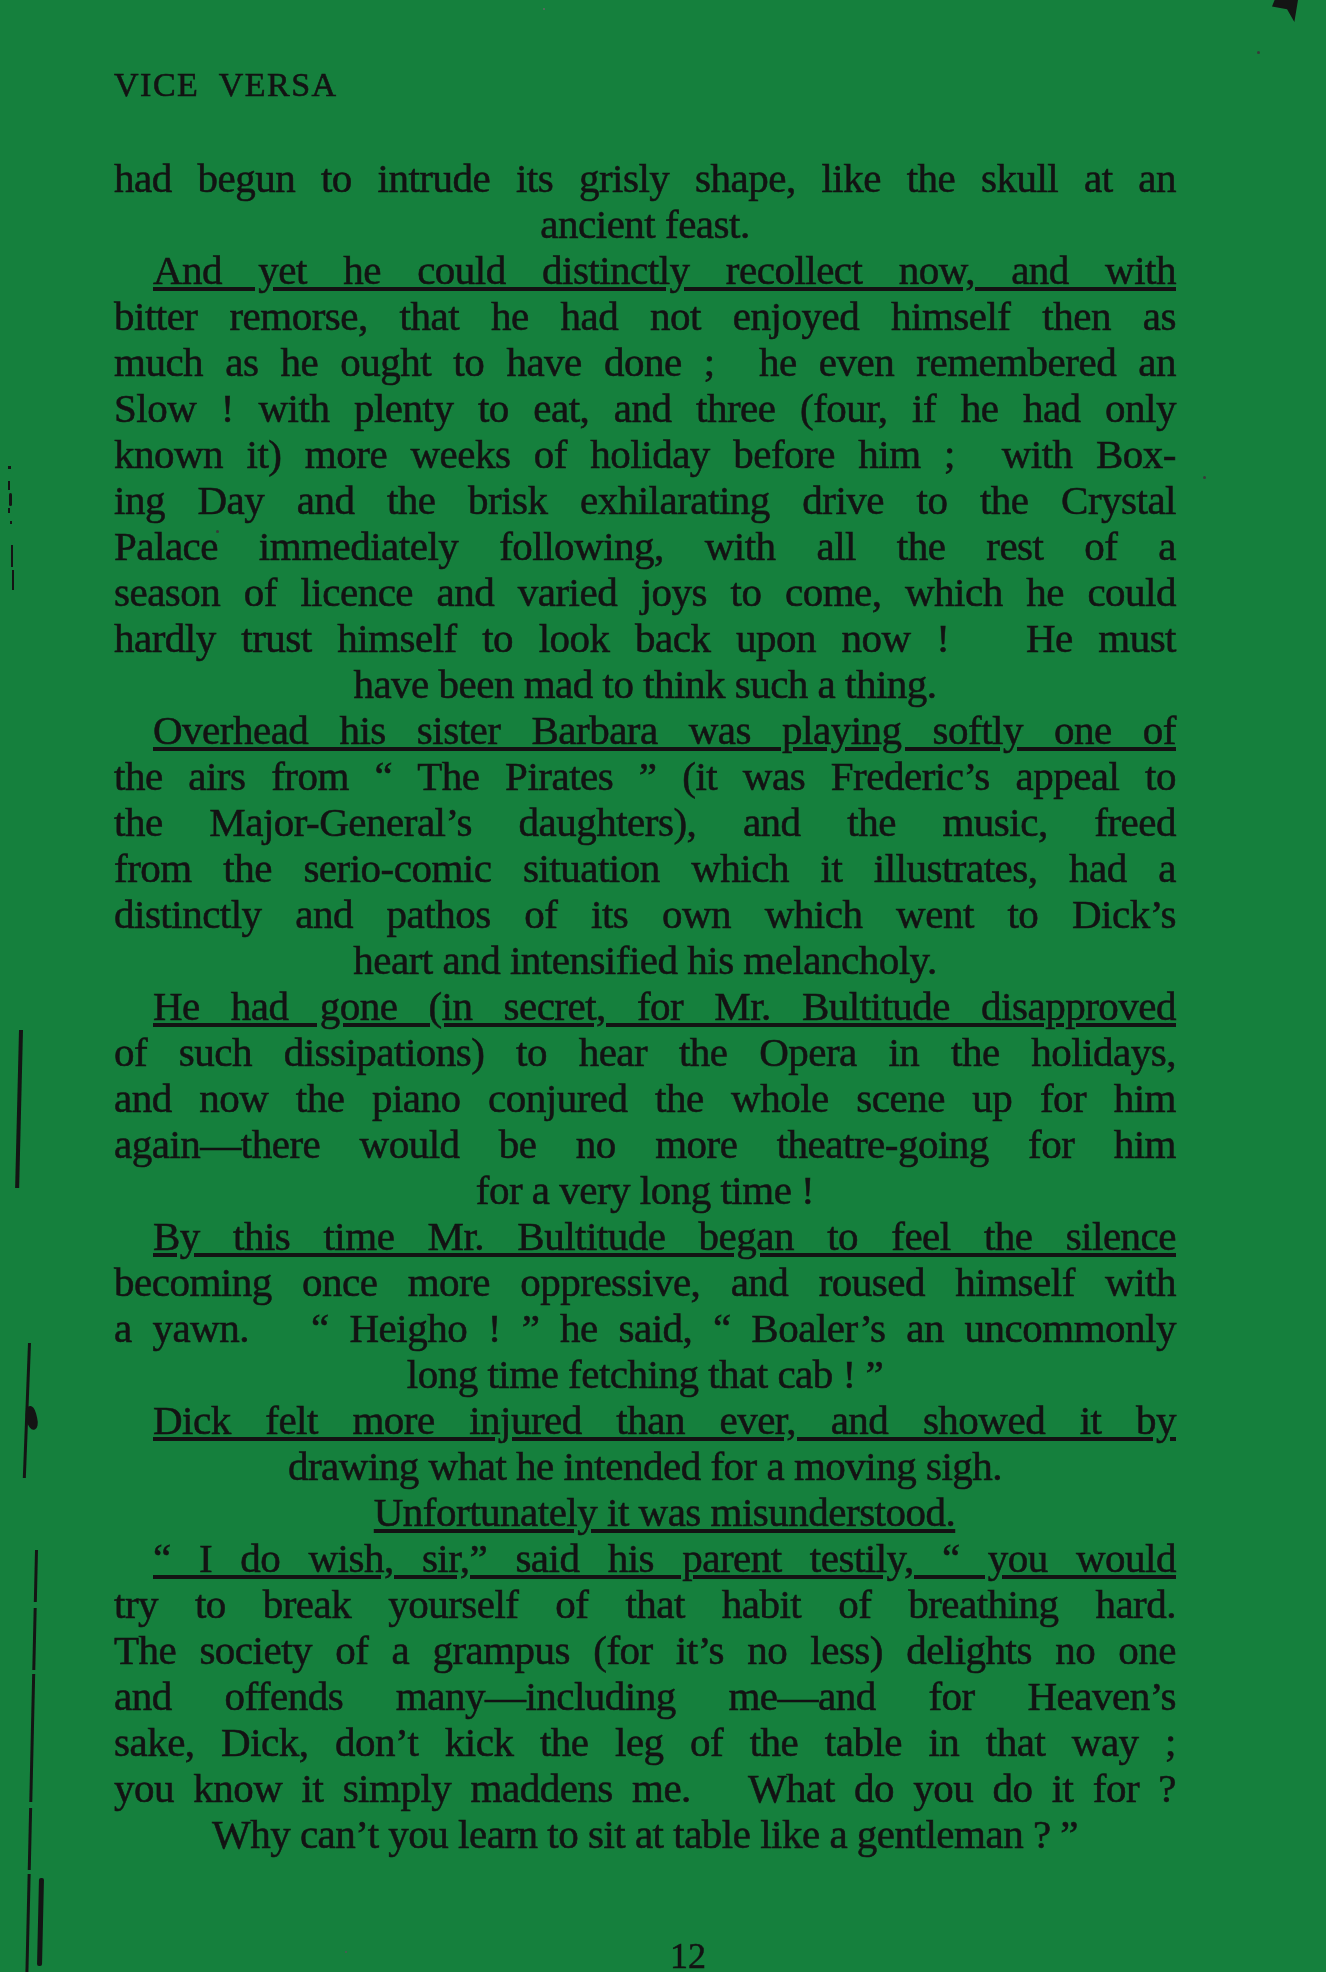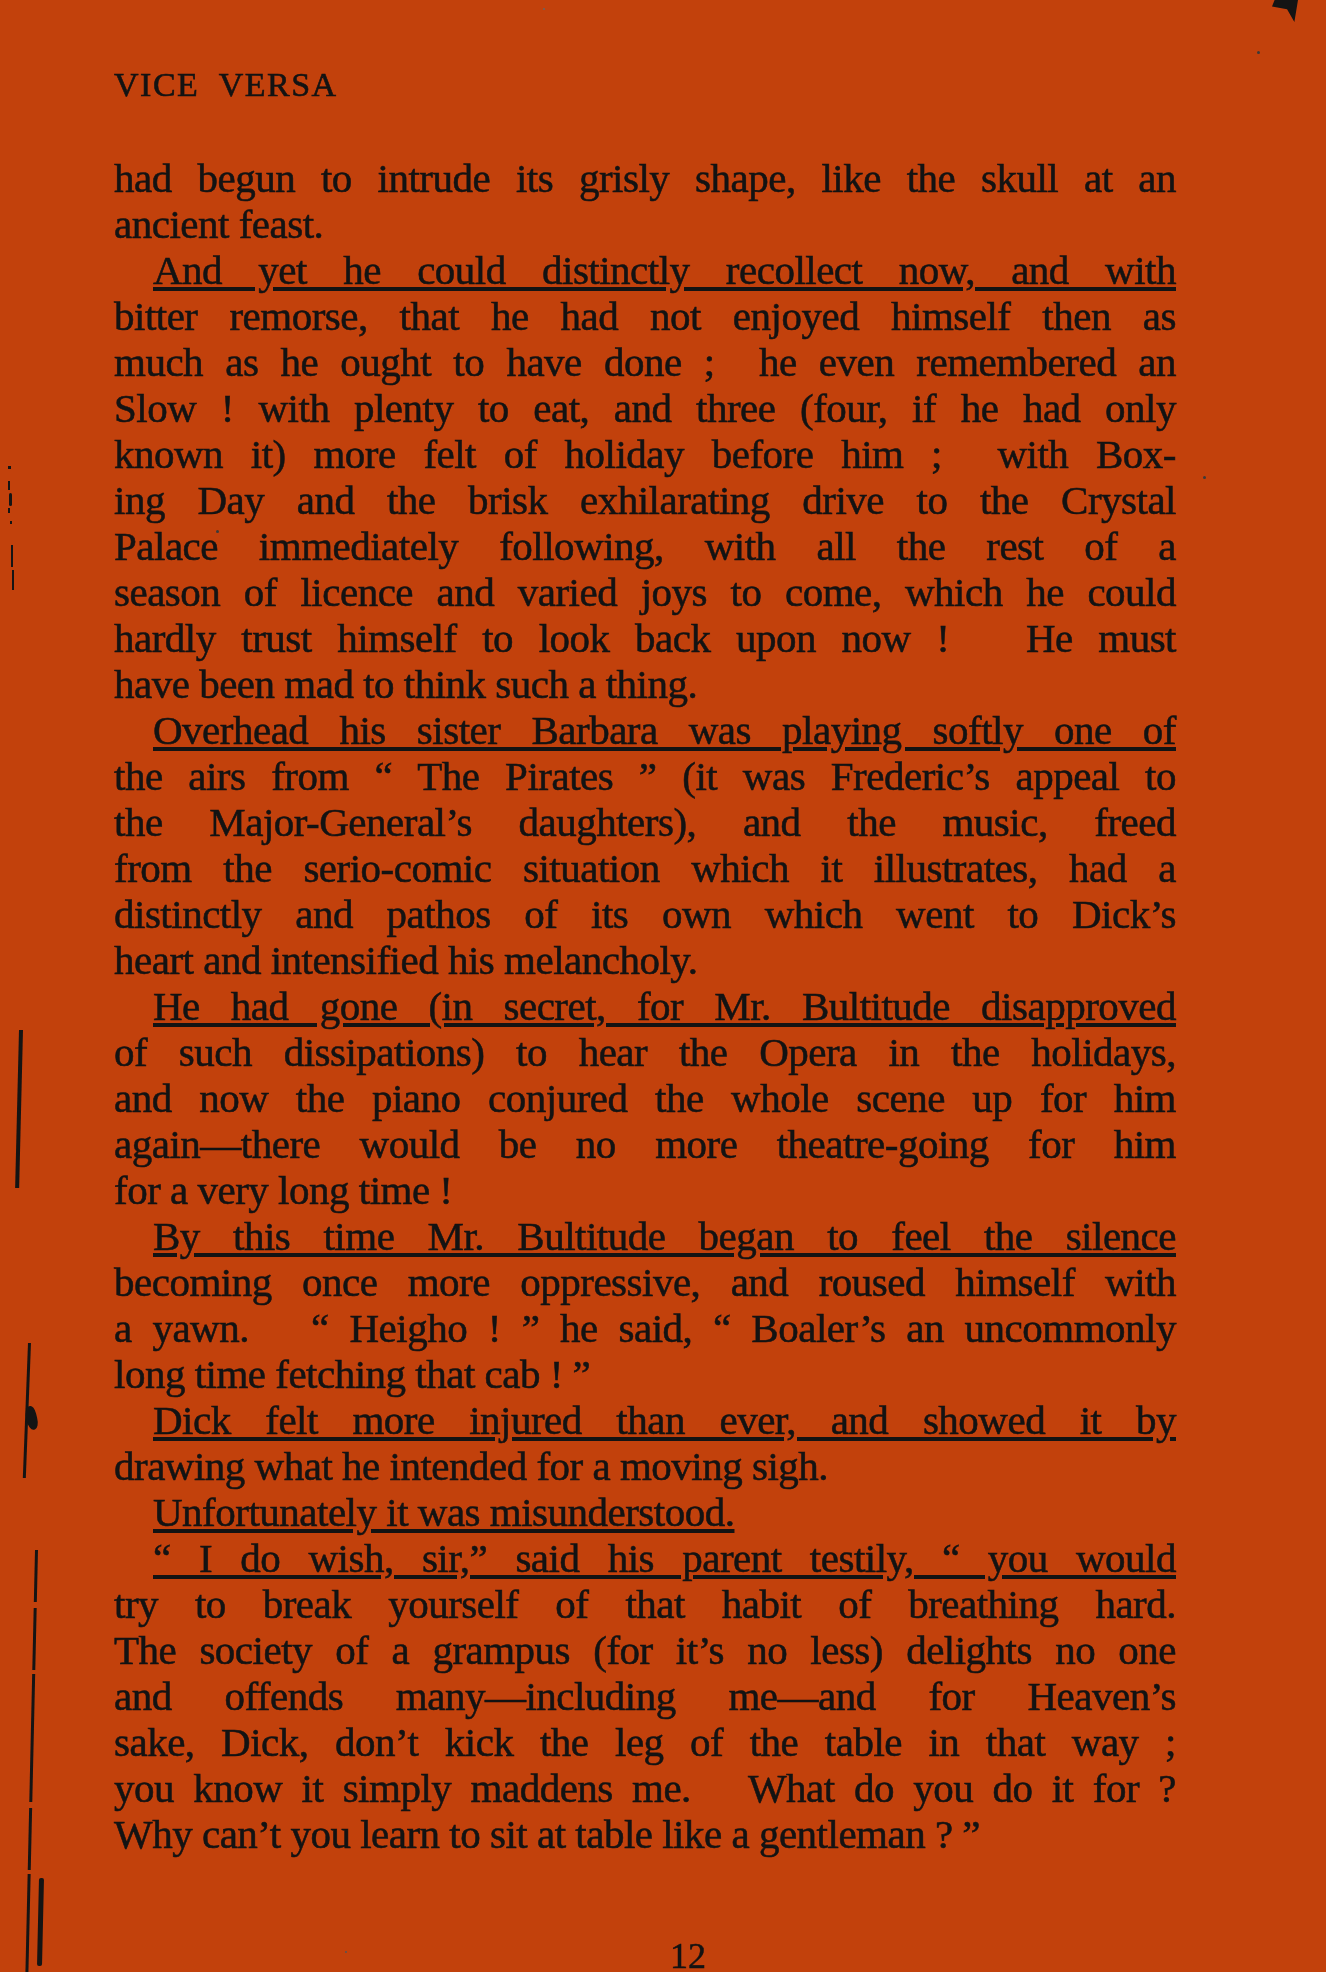--- a/index.html
+++ b/index.html
@@ -1,36 +1,37 @@
 <!DOCTYPE html>
 <html><head>
 <meta charset="utf-8">
 <style>
   html,body { margin:0; padding:0; background:#ffffff; }
   .page {
     position:relative;
     width:1326px; height:1972px;
-    background:#c2410c;
+    background:#15803d;
     overflow:hidden;
     font-family:"Liberation Serif", serif;
     color:#131313;
   }
   .running-header {
     position:absolute; left:114px; top:66px;
     font-size:34px; letter-spacing:1.5px; word-spacing:10px;
     -webkit-text-stroke:0.6px #131313;
     white-space:pre;
   }
   #text-block {
     position:absolute; left:114px; top:155px; width:1062px;
   }
   .line {
     height:46px; line-height:46px;
     font-size:41px; letter-spacing:-0.5px;
     white-space:pre-wrap;
+    text-align:center;
     -webkit-text-stroke:0.55px #131313;
   }
   .line.just { text-align:justify; text-align-last:justify; }
   .line.indent { text-indent:39px;text-decoration:underline; }
   .page-number {
     position:absolute; left:628px; top:1903px; width:120px;
     text-align:center; font-size:36px;margin-top:32px;
     -webkit-text-stroke:0.5px #131313;
   }
   
@@ -69,21 +70,21 @@
 
   <div class="running-header">VICE VERSA</div>
 
   <div id="text-block">
       <div class="line just">had begun to intrude its grisly shape, like the skull at an</div>
       <div class="line">ancient feast.</div>
       <div class="line just indent">And yet he could distinctly recollect now, and with</div>
       <div class="line just">bitter remorse, that he had not enjoyed himself then as</div>
       <div class="line just">much as he ought to have done ;  he even remembered an</div>
       <div class="line just">Slow ! with plenty to eat, and three (four, if he had only</div>
-      <div class="line just">known it) more felt of holiday before him ;  with Box-</div>
+      <div class="line just">known it) more weeks of holiday before him ;  with Box-</div>
       <div class="line just">ing Day and the brisk exhilarating drive to the Crystal</div>
       <div class="line just">Palace immediately following, with all the rest of a</div>
       <div class="line just">season of licence and varied joys to come, which he could</div>
       <div class="line just">hardly trust himself to look back upon now !   He must</div>
       <div class="line">have been mad to think such a thing.</div>
       <div class="line just indent">Overhead his sister Barbara was playing softly one of</div>
       <div class="line just">the airs from “ The Pirates ” (it was Frederic’s appeal to</div>
       <div class="line just">the Major-General’s daughters), and the music, freed</div>
       <div class="line just">from the serio-comic situation which it illustrates, had a</div>
       <div class="line just">distinctly and pathos of its own which went to Dick’s</div>

